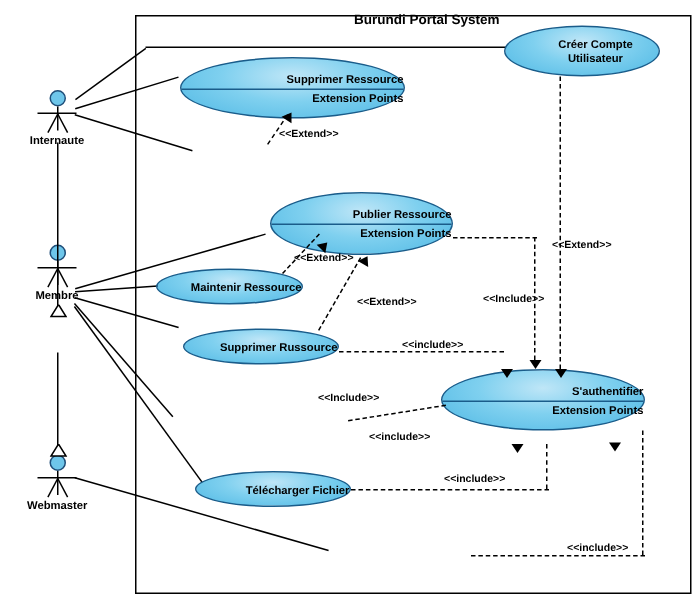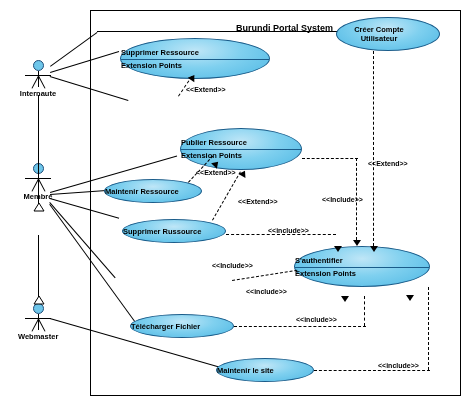--- a/index.html
+++ b/index.html
@@ -12,42 +12,42 @@
   .actor .head{width:11px;height:11px;border-radius:50%;background:#6ec6ea;border:1px solid #1f4e79;margin:0 auto;box-sizing:border-box;}
   .actor .body{width:1px;height:16px;background:#000;margin:0 auto;}
   .actor .arms{width:26px;height:1px;background:#000;margin:-12px auto 0 auto;}
   .actor .legs{position:relative;width:26px;height:12px;margin:0 auto;}
   .actor .legs:before,.actor .legs:after{content:"";position:absolute;top:0;left:13px;width:1px;height:14px;background:#000;transform-origin:top center;}
   .actor .legs:before{transform:rotate(28deg);}
   .actor .legs:after{transform:rotate(-28deg);}
   .actor .name{text-align:center;font-size:7.5px;font-weight:bold;color:#000;margin-top:1px;white-space:nowrap;}
   .uc{position:absolute;border:1px solid #1a5c8a;border-radius:50%/50%;
       background:radial-gradient(ellipse at 50% 30%, #bfe6f7 0%, #7fd0ef 45%, #4fb8e4 100%);
-      box-sizing:border-box;display:flex;flex-direction:column;align-items:flex-start;justify-content:center;}
+      box-sizing:border-box;display:flex;flex-direction:column;align-items:flex-end;justify-content:center;}
   .uc .lbl{font-size:7.5px;font-weight:bold;color:#000;text-align:center;line-height:9px;white-space:nowrap;}
   .uc.ext .lbl.title{margin-bottom:1px;}
   .uc .sep{width:100%;height:1px;background:#1a5c8a;margin:1px 0;}
   .uc .ep{font-size:7.5px;font-weight:bold;color:#000;text-align:center;white-space:nowrap;}
   .edge{position:absolute;height:0;border-top:1px solid #000;transform-origin:0 0;}
   .dedge{position:absolute;height:0;border-top:1px dashed #000;transform-origin:0 0;}
   .vline{position:absolute;width:0;border-left:1px solid #000;}
   .stereo{position:absolute;font-size:7px;font-weight:bold;color:#000;white-space:nowrap;background:transparent;}
   .arrow{position:absolute;width:0;height:0;border-left:4px solid transparent;border-right:4px solid transparent;border-bottom:6px solid #000;transform-origin:50% 100%;}
   .tri-o{position:absolute;width:10px;height:8px;}
   .tri-o svg{display:block;}
 </style>
 </head>
 <body>
 
 <div id="canvas">
 
   <div class="watermark"></div>
 
   <div class="sys-box" style="left:90px;top:10px;width:371px;height:386px;"></div>
-  <div class="sys-title" style="left:236px;top:23px;">Burundi Portal System</div>
+  <div class="sys-title" style="left:236px;top:8px;">Burundi Portal System</div>
 
   <div class="actor" style="left:18px;top:163px;">
     <div class="head"></div>
     <div class="body"></div>
     <div class="arms"></div>
     <div class="legs"></div>
     <div class="name">Membre</div>
   </div>
 
   <div class="actor" style="left:18px;top:60px;">
@@ -124,23 +124,20 @@
   <div class="uc" style="left:130px;top:314px;width:104px;height:24px;">
     <div class="lbl">Télécharger Fichier</div>
   </div>
 
   <div class="uc ext" style="left:294px;top:246px;width:136px;height:41px;">
     <div class="lbl title">S'authentifier</div>
     <div class="sep"></div>
     <div class="ep">Extension Points</div>
   </div>
 
-  <div class="uc" style="left:216px;top:358px;width:98px;height:24px;">
-    <div class="lbl">Maintenir le site</div>
-  </div>
 
   <div class="dedge" style="left:178px;top:96px;width:24px;transform:rotate(-56deg);"></div>
   <div class="arrow" style="left:187px;top:74px;transform:rotate(34deg);"></div>
   <div class="stereo" style="left:186px;top:86px;">&lt;&lt;Extend&gt;&gt;</div>
 
   <div class="dedge" style="left:188px;top:182px;width:36px;transform:rotate(-47deg);"></div>
   <div class="arrow" style="left:210px;top:160px;transform:rotate(44deg);"></div>
   <div class="stereo" style="left:196px;top:169px;">&lt;&lt;Extend&gt;&gt;</div>
 
   <div class="dedge" style="left:212px;top:220px;width:56px;transform:rotate(-60deg);"></div>

